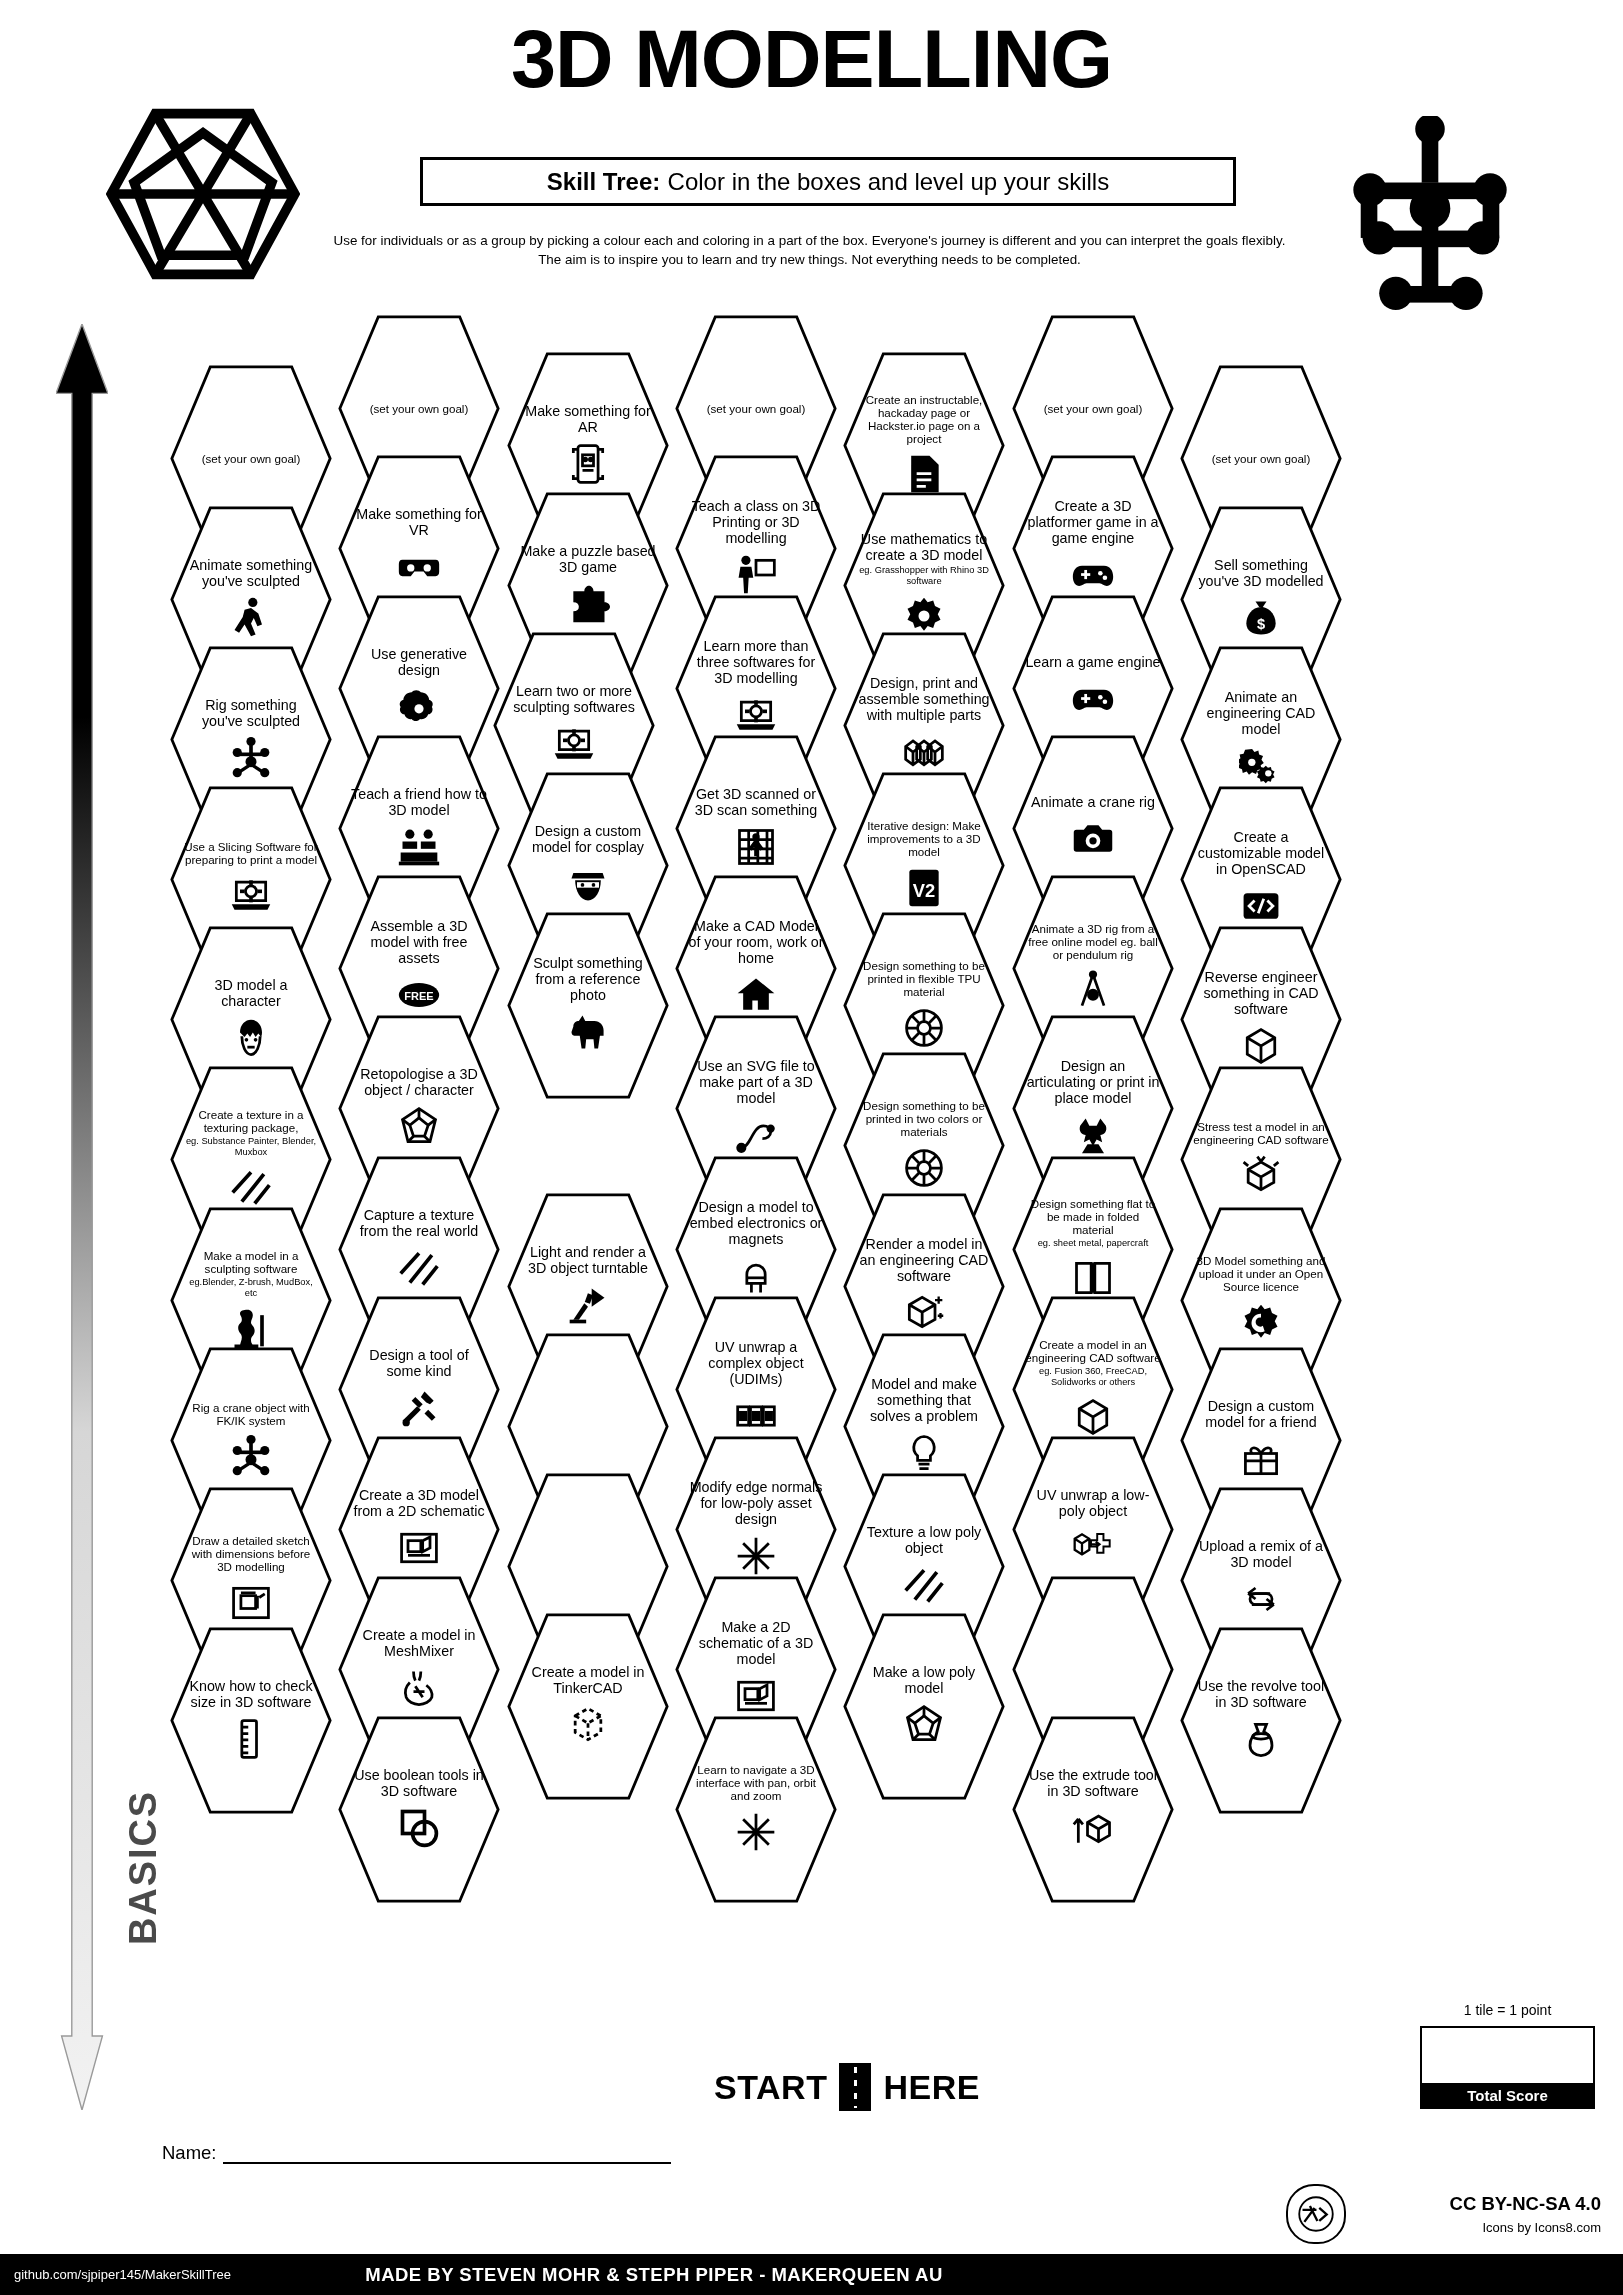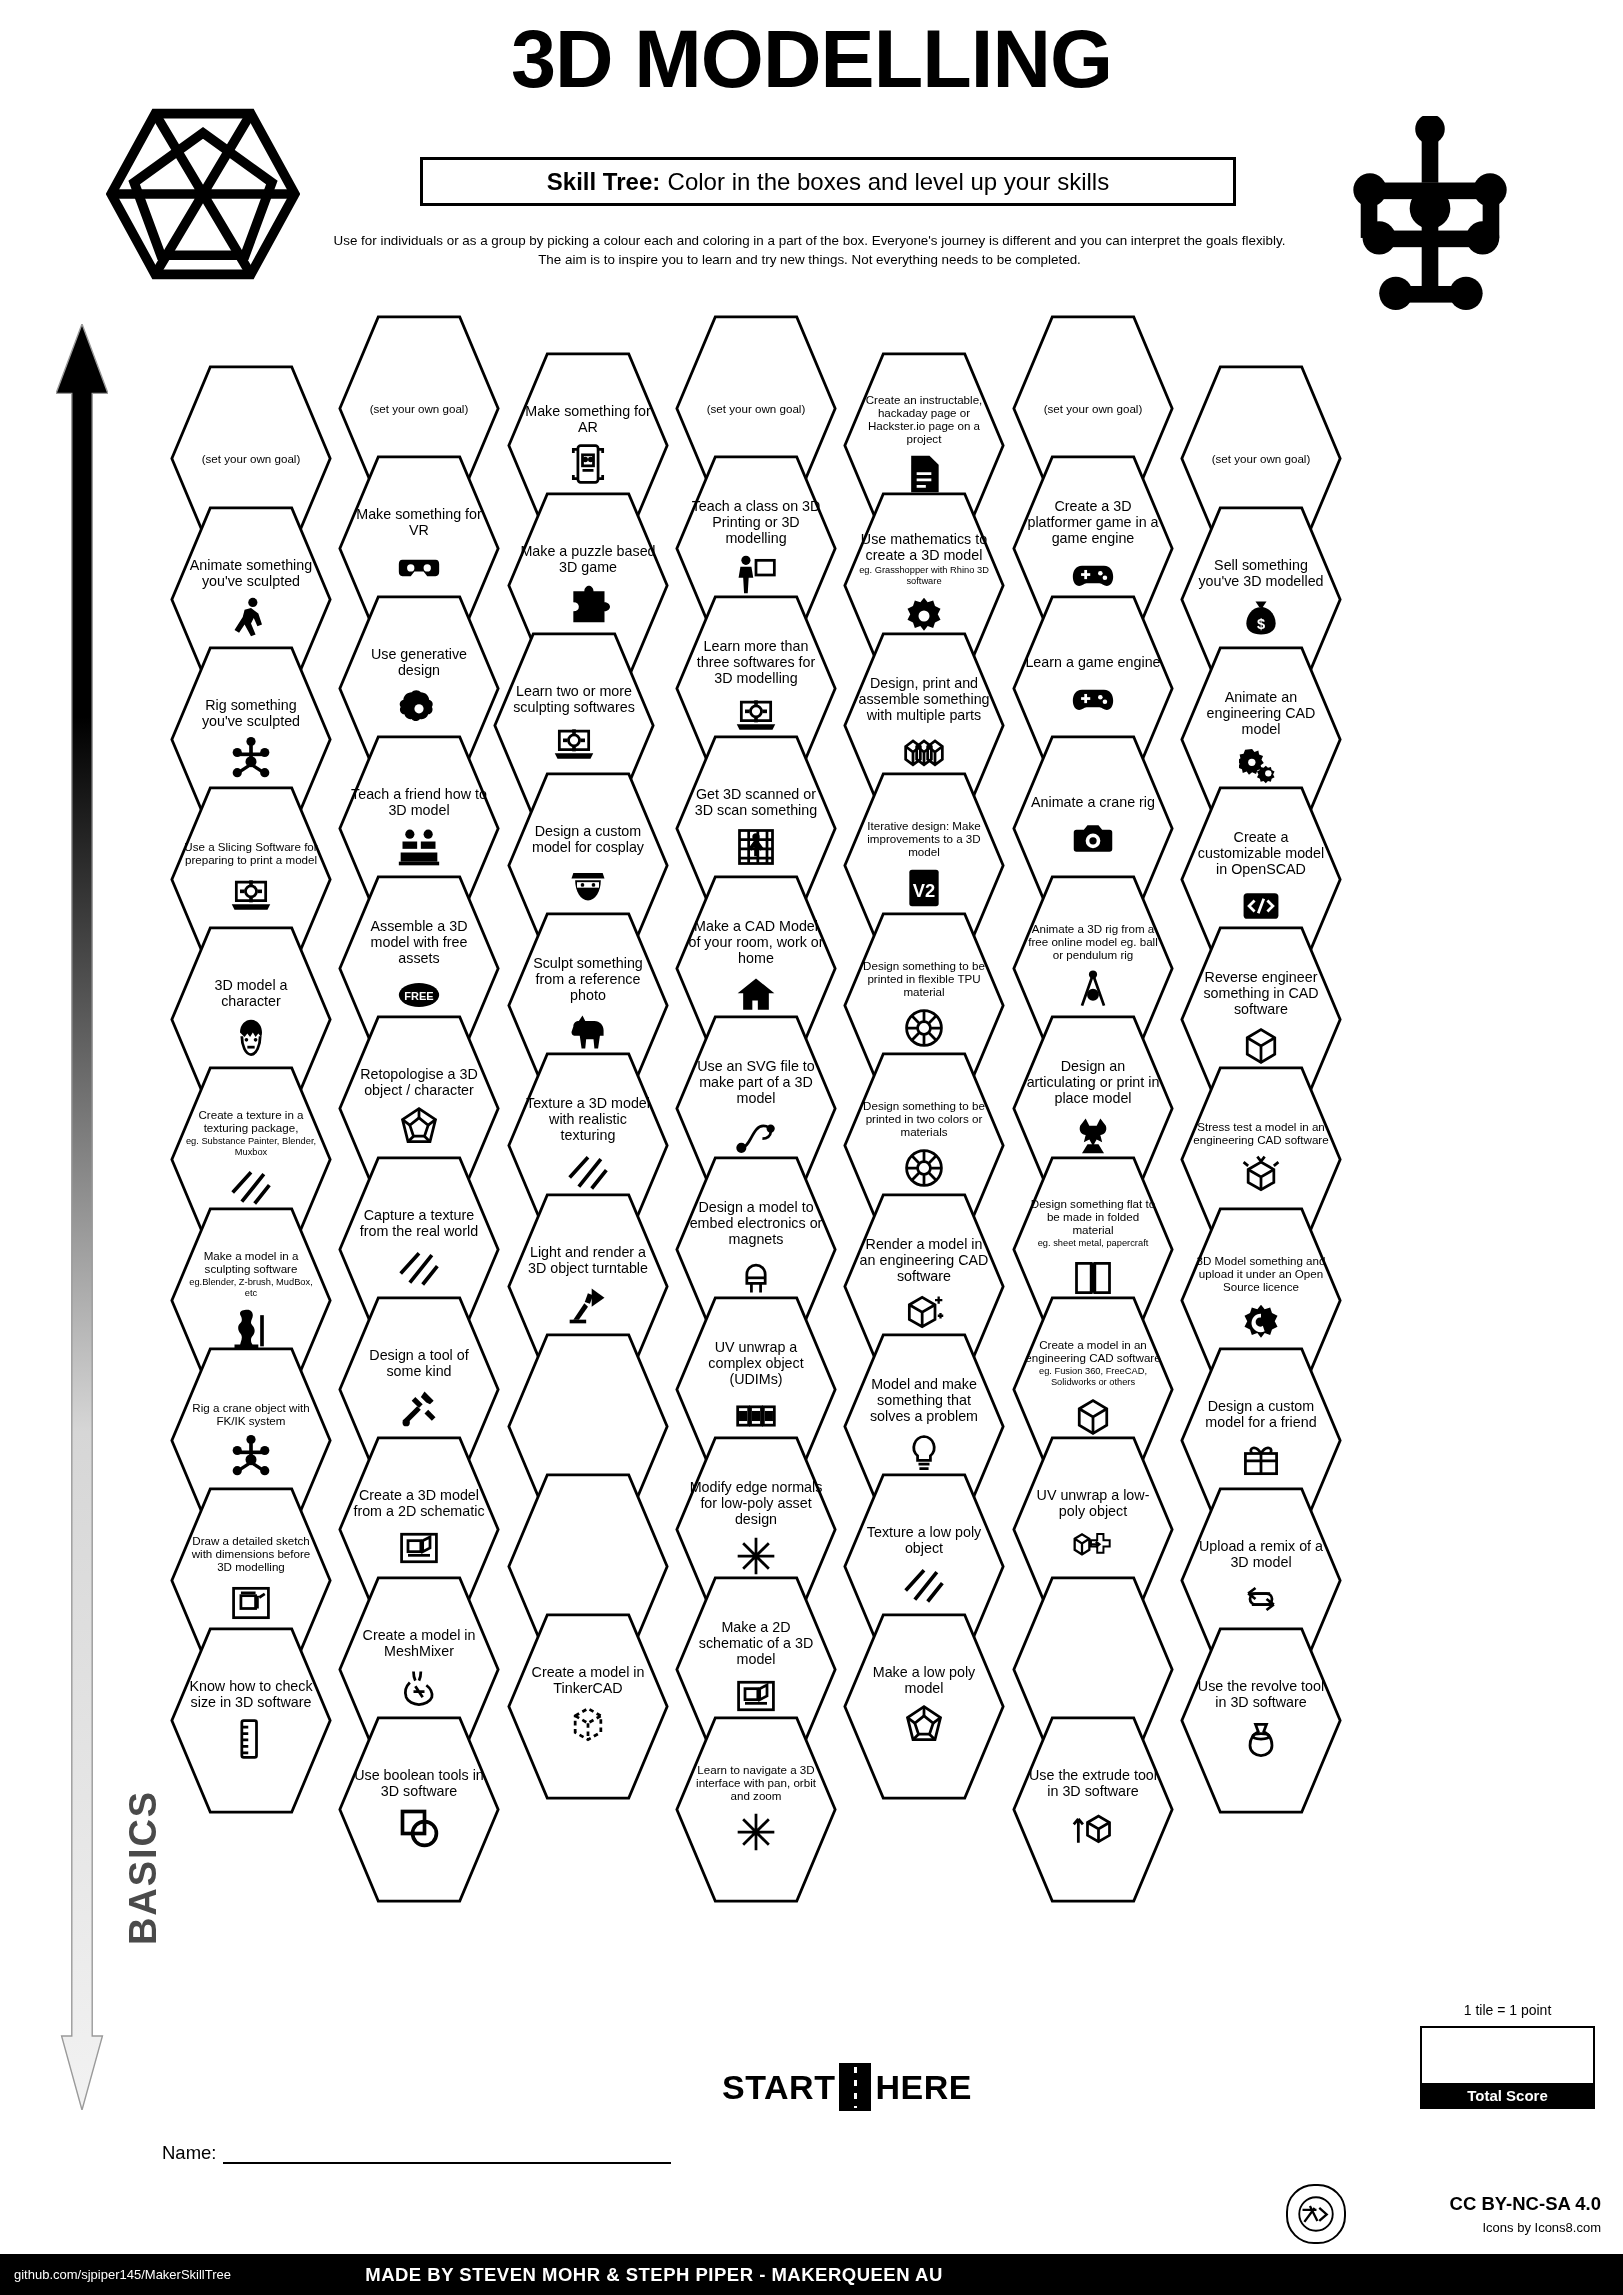--- a/index.html
+++ b/index.html
@@ -32,21 +32,21 @@
   .hex .content{position:absolute;left:13px;top:19.4px;width:136px;height:148px;
      display:flex;flex-direction:column;align-items:center;justify-content:center;text-align:center;}
   .hex .label{font-size:14.3px;line-height:1.12;}
   .hex .label.small{font-size:11.6px;line-height:1.12;}
   .hex .note{font-size:9.3px;line-height:1.12;margin-top:1.9px;}
   .hex .ico{margin-top:5.6px;height:48px;display:flex;align-items:center;justify-content:center;}
   .hex .ico svg{display:block;}
   .hex.goal .label{font-size:11.6px;}
 
   
-  #startrow{position:absolute;left:662px;top:2059px;width:370px;height:56px;display:flex;align-items:center;justify-content:center;gap:4px;}
+  #startrow{position:absolute;left:662px;top:2059px;width:370px;height:56px;display:flex;align-items:center;justify-content:center;gap:12px;}
   #startrow .word{font-size:34px;font-weight:bold;letter-spacing:0.5px;}
   #startrow .road{width:32px;height:48px;background:#000;position:relative;}
   #startrow .road:before{content:"";position:absolute;left:14.3px;top:3.7px;width:3.7px;height:41px;
      background:repeating-linear-gradient(#fff 0 6.5px,transparent 6.5px 13px);}
 
   
   #scorebox{position:absolute;left:1420px;top:2026px;width:171px;height:79px;border:2.8px solid #000;background:#fff;}
   #scorebox .score-head{position:absolute;left:0;top:-26px;width:171px;text-align:center;font-size:14px;}
   #scorebox .score-foot{position:absolute;left:0;bottom:0;width:171px;height:24px;background:#000;color:#fff;
      display:flex;align-items:center;justify-content:center;font-size:15px;font-weight:bold;}
@@ -601,36 +601,20 @@
 
        <div class="ico">
           <svg width="44" height="44" viewBox="0 0 48 48">
             <g fill="#000">
               <path d="M8 18c0-4 3-6 6-6l4-6 3 6h10c6 0 10 5 10 10v6h-4l-2 14h-4l-1-10h-8l-1 10h-4l-2-14h-6c-2 0-3-2-3-4z"></path>
             </g>
           </svg>
         </div>
      </div>
     </div>
-    <div class="hex" style="left: 507px; top: 1052px;">
-      <svg class="shape" width="162" height="187" viewBox="0 0 350 404">
-  <polygon points="87,4 263,4 346,202 263,400 87,400 4,202" fill="#fff" stroke="#000" stroke-width="6"></polygon>
-      </svg>
-      <div class="content">
-       <div class="label">Texture a 3D model with realistic texturing</div>
-
-       <div class="ico">
-          <svg width="44" height="44" viewBox="0 0 48 48">
-            <g stroke="#000" stroke-width="4">
-              <path d="M4 30 L24 8 M14 40 L38 10 M28 42 L44 22"></path>
-            </g>
-          </svg>
-        </div>
-     </div>
-    </div>
     <div class="hex" style="left: 507px; top: 1193px;">
       <svg class="shape" width="162" height="187" viewBox="0 0 350 404">
   <polygon points="87,4 263,4 346,202 263,400 87,400 4,202" fill="#fff" stroke="#000" stroke-width="6"></polygon>
       </svg>
       <div class="content">
        <div class="label">Light and render a 3D object turntable</div>
 
        <div class="ico">
           <svg width="44" height="44" viewBox="0 0 48 48">
             <g fill="#000">

